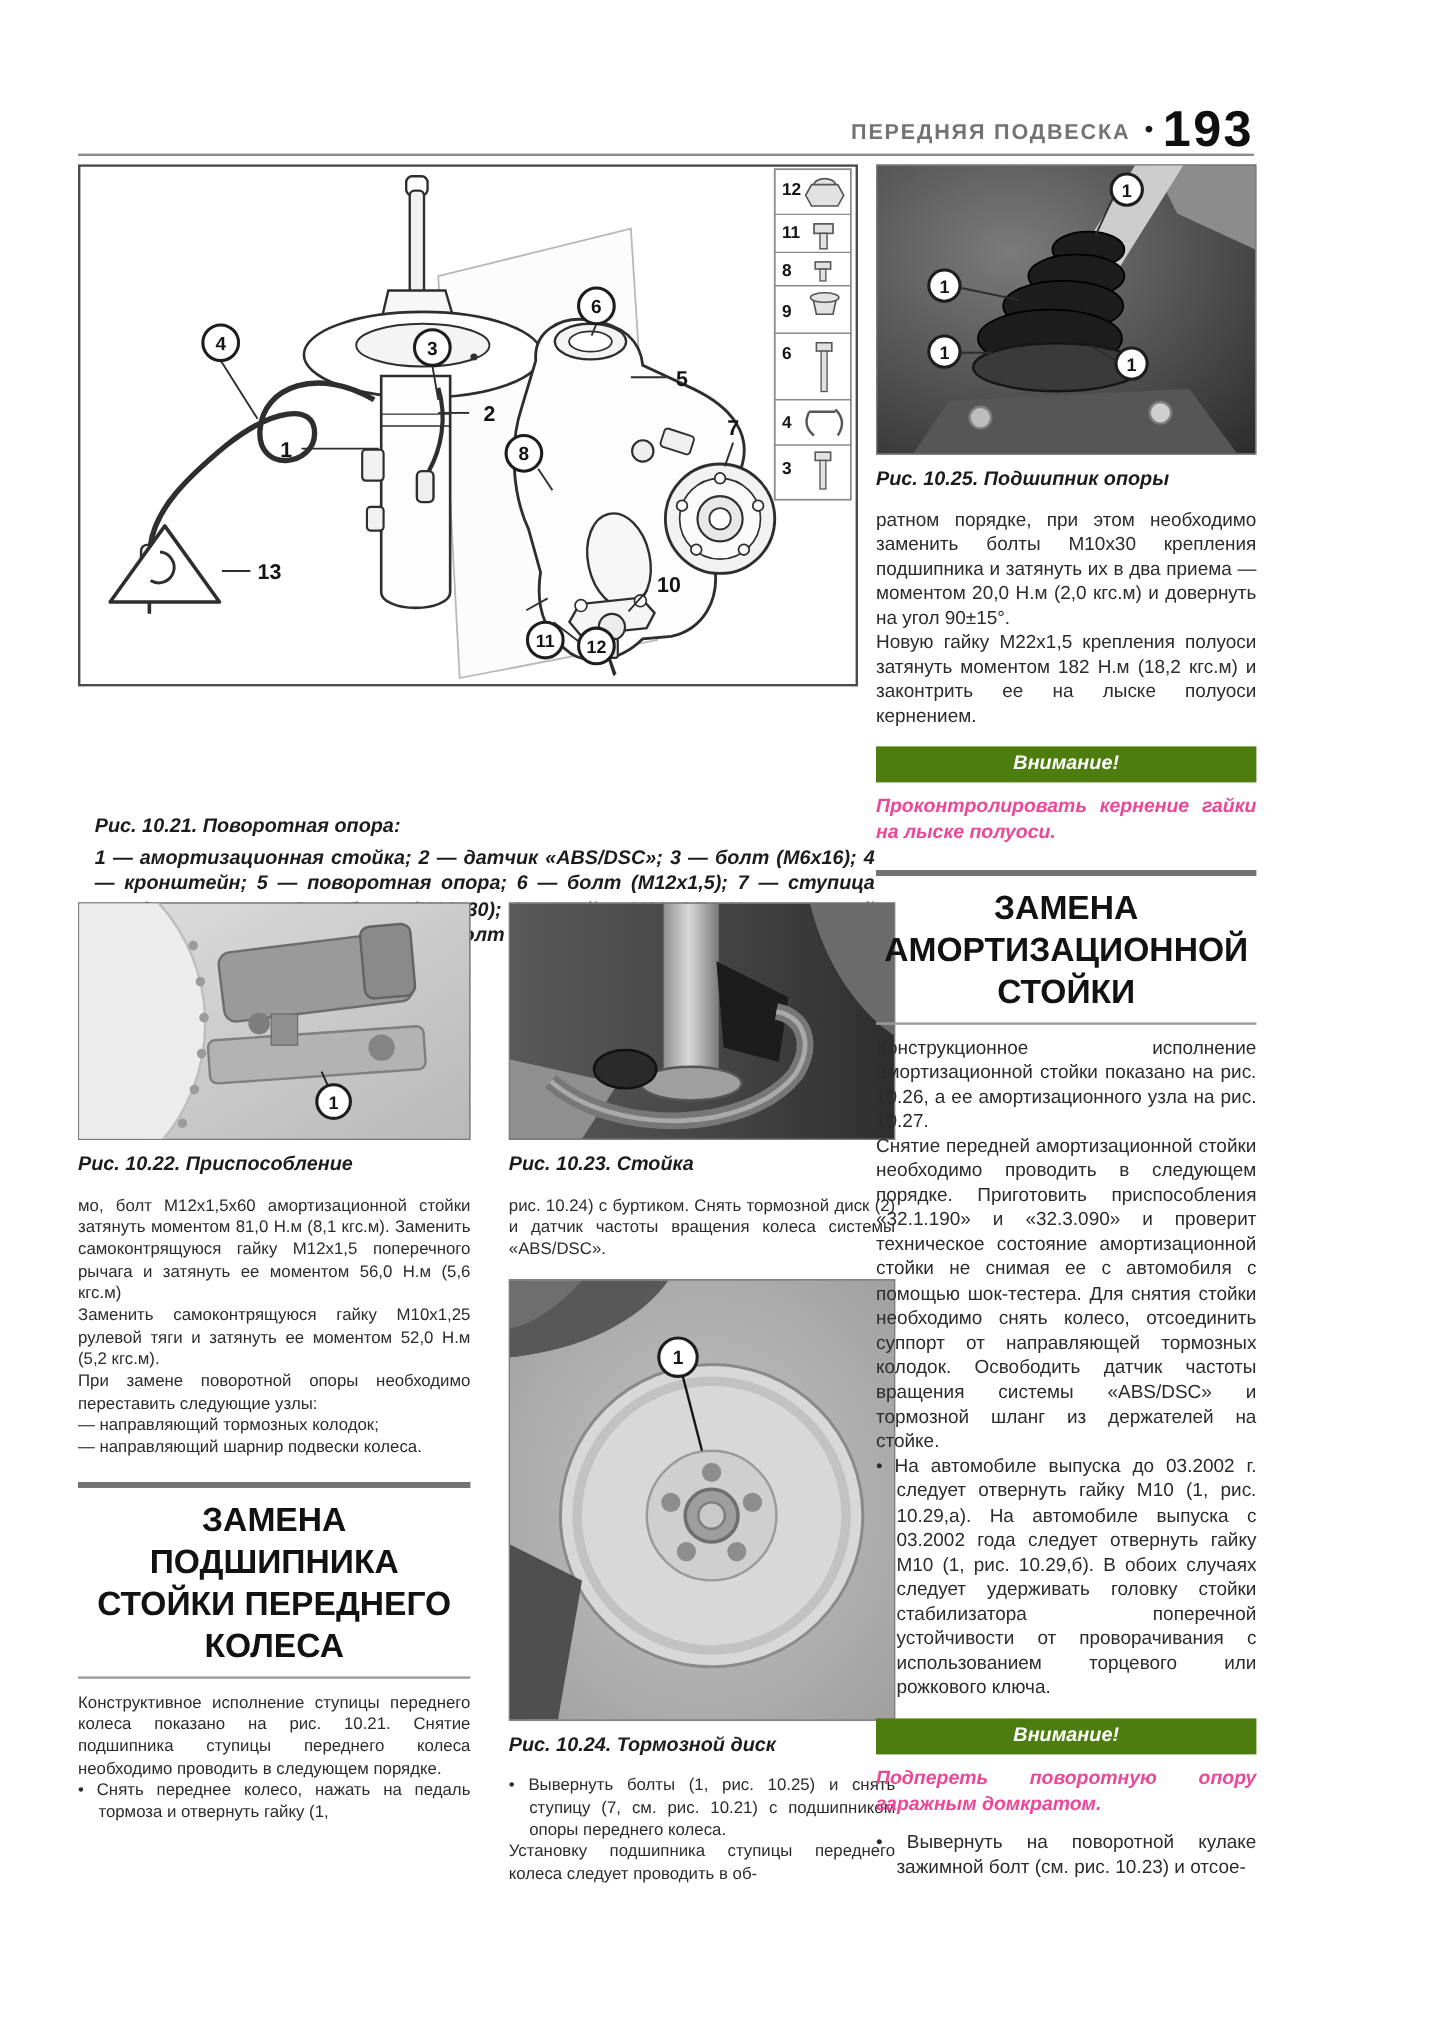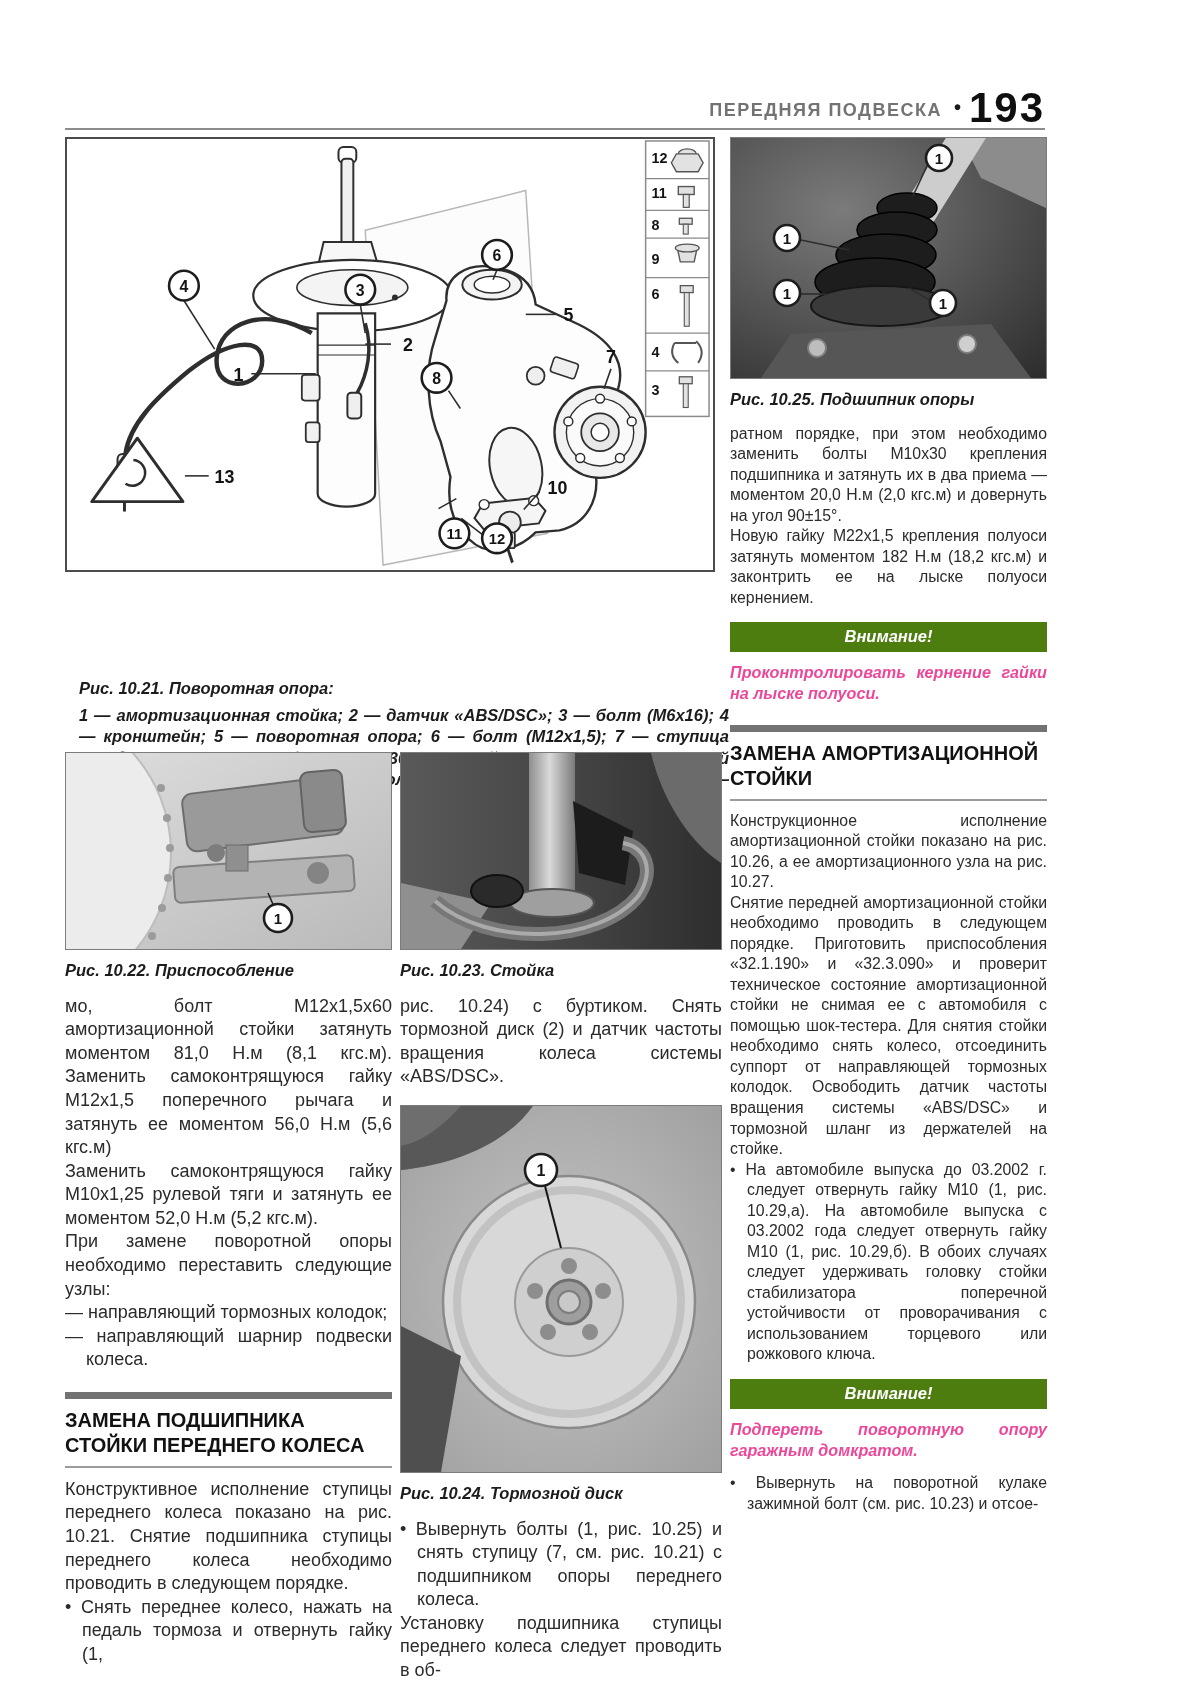--- a/index.html
+++ b/index.html
@@ -5,38 +5,38 @@
   html,body{margin:0;padding:0;background:#e9e9e9;}
   #page{position:relative;width:1200px;height:1697px;background:#ffffff;
         font-family:"Liberation Sans",sans-serif;color:#2b2b2b;overflow:hidden;}
   
   #hdr{position:absolute;top:84px;left:65px;width:980px;text-align:right;white-space:nowrap;}
   .hdr-sec{font-size:18px;font-weight:bold;color:#737373;letter-spacing:1.5px;vertical-align:baseline;}
   .hdr-dot{font-size:20px;color:#1a1a1a;font-weight:bold;margin:0 8px 0 12px;vertical-align:2px;}
   .hdr-num{font-size:42px;font-weight:bold;color:#0f0f0f;letter-spacing:2px;vertical-align:-6px;}
   #hdr-rule{position:absolute;top:128px;left:65px;width:980px;border-top:2.5px solid #8d8d8d;}
   
-  .p{font-size:18px;line-height:1.31;text-align:justify;margin:0;}
+  .p{font-size:14px;line-height:1.31;text-align:justify;margin:0;}
   .li{padding-left:17px;text-indent:-17px;}
   .dash{padding-left:21px;text-indent:-21px;}
   .cap{font-size:16.5px;font-weight:bold;font-style:italic;color:#1c1c1c;line-height:1.25;}
-  .h-sec{margin-top:20px;margin-bottom:10px;border-top:7px solid #737373;border-bottom:2.5px solid #9b9b9b;
-         padding:9px 0 8px;font-size:20px;font-weight:bold;line-height:1.25;color:#121212;text-align:left;}
+  .h-sec{margin-top:20px;margin-bottom:10px;border-top:5px solid #737373;border-bottom:2.5px solid #9b9b9b;
+         padding:9px 0 8px;font-size:28px;font-weight:bold;line-height:1.25;color:#121212;text-align:center;}
   .warn{margin:14px 0 12px;}
   .warn-bar{background:#4d7c0f;color:#fff;font-weight:bold;font-style:italic;text-align:center;
             font-size:16.5px;padding:5px 0 6px;}
   .warn-body{font-weight:bold;font-style:italic;margin-top:10px;font-size:16.2px;line-height:1.3;text-align:justify;color:#ec4899;}
   
   .photo{display:block;border:1.5px solid #7c7c7c;background:#888;}
   #fig21{position:absolute;left:65px;top:137px;width:646px;height:431px;border:2px solid#4c4c4c;background:#fff;}
   #cap21{position:absolute;left:79px;top:642px;width:650px;margin-top:36px;}
   #cap21 .cap-body{margin-top:6px;font-size:16.5px;font-weight:bold;font-style:italic;text-align:justify;line-height:1.3;color:#1c1c1c;}
   
   #col1{position:absolute;left:65px;top:752px;width:327px;}
-  #col2{position:absolute;left:400px;top:752px;width:322px;}
+  #col2{position:absolute;left:424px;top:752px;width:322px;}
   #col3{position:absolute;left:730px;top:137px;width:317px;}
   #col3 .p{font-size:15.8px;line-height:1.30;}
   .figcap{margin:10px 0 14px;}
   svg text{font-family:"Liberation Sans",sans-serif;font-weight:bold;fill:#141414;}
   .callout-circle{fill:#fff;stroke:#1d1d1d;stroke-width:2.6px;}
   .leader{stroke:#2e2e2e;stroke-width:1.6px;fill:none;}
 </style>
 </head>
 <body>
 

